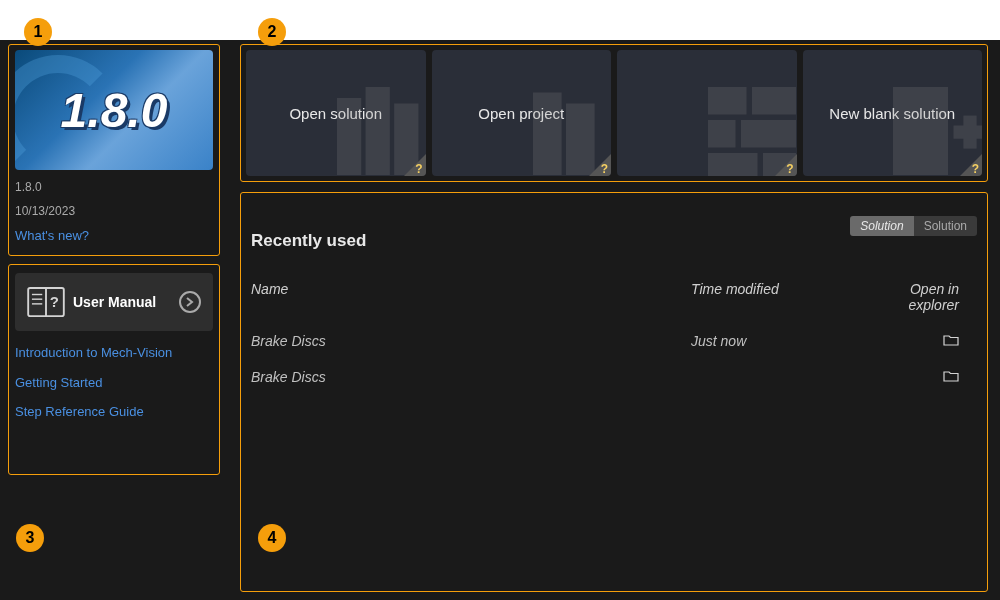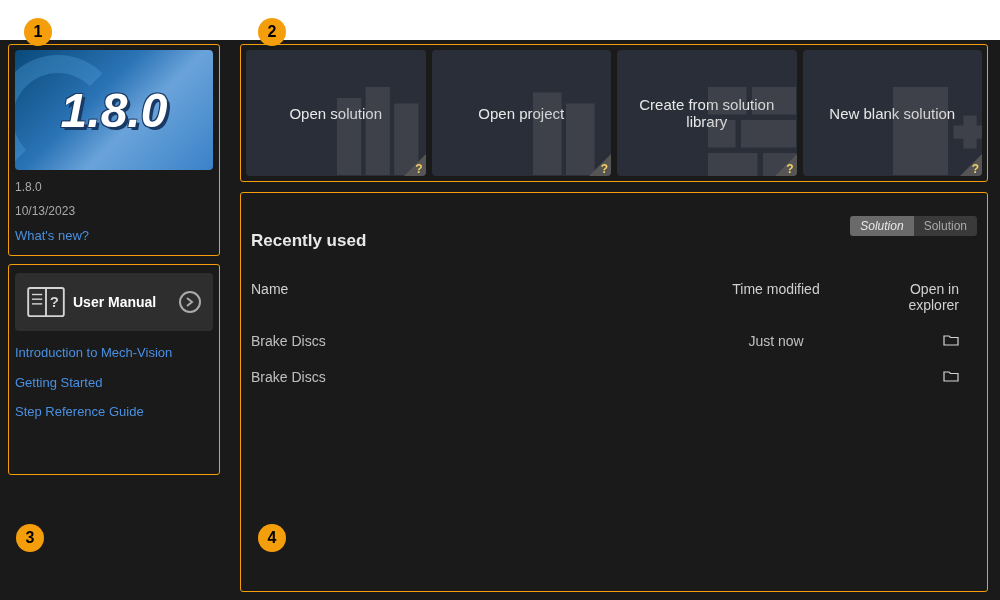--- a/index.html
+++ b/index.html
@@ -223,25 +223,26 @@
   color: #e8e8e8;
   font-style: italic;
 }
 .table {
   margin-top: 20px;
 }
 .thead, .trow {
   display: flex;
   font-size: 14px;
   padding: 10px 0;
+  font-style: italic;
 }
 .thead { color: #d0d0d0; }
 .trow { color: #c0c0c0; }
 .col-name { flex: 0 0 440px; }
-.col-time { flex: 0 0 170px; text-align: center; }
+.col-time { flex: 0 0 170px; }
 .col-open { flex: 1; text-align: right; padding-right: 18px; }
 .folder-icon {
   display: inline-block;
   width: 16px; height: 12px;
 }
 </style>
 </head>
 <body>
 
 <div class="topbar"></div>
@@ -310,21 +311,20 @@
       </div>
       <div class="action-card">
         <svg class="card-bg" viewBox="0 0 100 100">
             <rect x="10" y="10" width="35" height="25" fill="#888"></rect>
             <rect x="50" y="10" width="40" height="25" fill="#888"></rect>
             <rect x="10" y="40" width="25" height="25" fill="#888"></rect>
             <rect x="40" y="40" width="50" height="25" fill="#888"></rect>
             <rect x="10" y="70" width="45" height="25" fill="#888"></rect>
             <rect x="60" y="70" width="30" height="25" fill="#888"></rect>
           </svg>
-        <span>Create from solution library</span>
         <div class="help-corner"></div>
         <div class="help-q">?</div>
       </div>
       <div class="action-card">
         <svg class="card-bg" viewBox="0 0 100 100">
             <rect x="10" y="10" width="50" height="80" fill="#888"></rect>
             <rect x="65" y="45" width="30" height="12" fill="#888"></rect>
             <rect x="74" y="36" width="12" height="30" fill="#888"></rect>
           </svg>
         <span>New blank solution</span>

